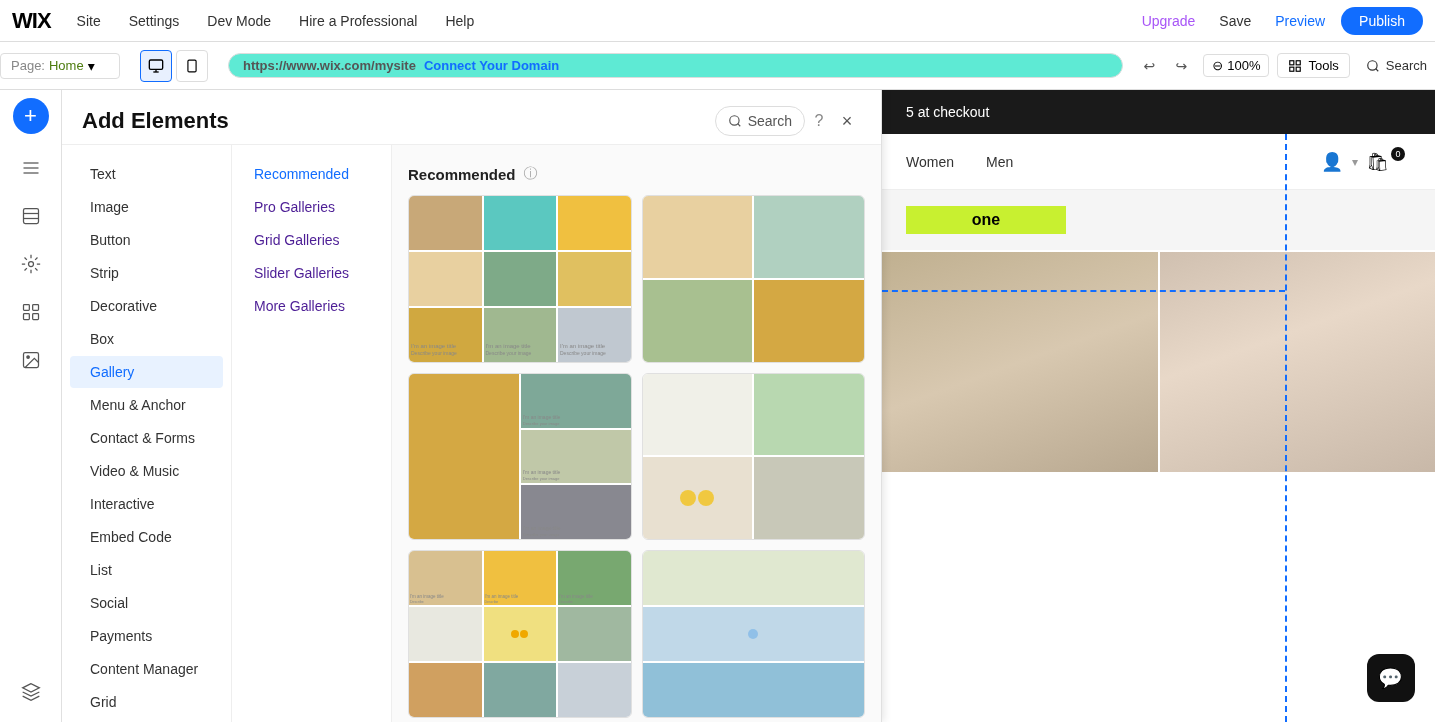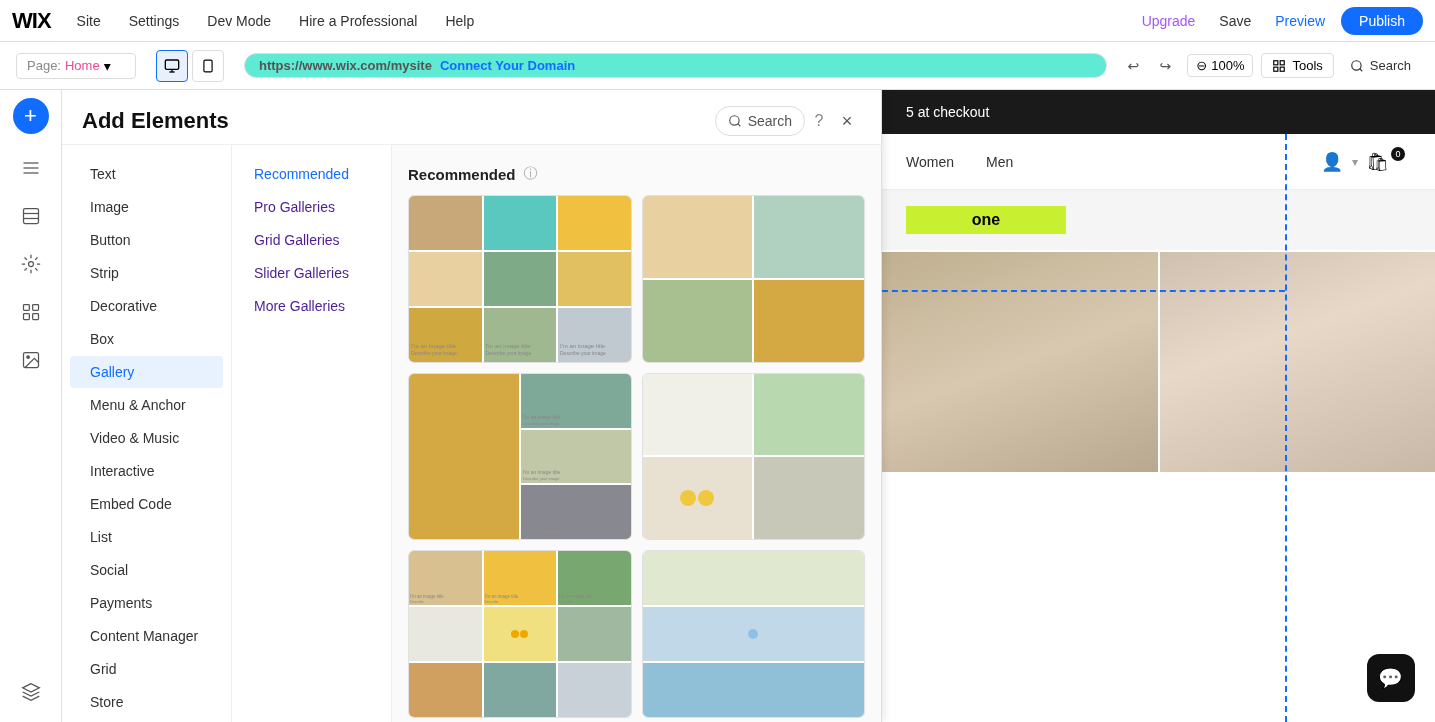--- a/index.html
+++ b/index.html
@@ -16,25 +16,25 @@
     .nav-spacer { flex: 1; }
     .nav-upgrade { color: #a855f7; font-size: 14px; cursor: pointer; padding: 4px 8px; }
     .nav-save { color: #333; font-size: 14px; cursor: pointer; padding: 4px 8px; }
     .nav-preview { color: #116dff; font-size: 14px; cursor: pointer; padding: 4px 8px; }
     .nav-publish { background: #116dff; color: #fff; border: none; border-radius: 20px; padding: 6px 18px; font-size: 14px; cursor: pointer; font-weight: 500; }
 
     
     .toolbar {
       display: flex; align-items: center; height: 48px;
       background: #fff; border-bottom: 1px solid #ddd;
-      padding: 0 16px; gap: 12px; z-index: 100; position: relative;
+      padding: 0 0; gap: 12px; z-index: 100; position: relative;
     }
     .page-selector { display: flex; align-items: center; gap: 4px; cursor: pointer; border: 1px solid #ddd; border-radius: 4px; padding: 4px 10px; min-width: 120px; }
     .page-label { color: #888; font-size: 13px; }
-    .page-name { font-size: 13px; color: #ec4899; }
+    .page-name { font-size: 13px; color: #4d7c0f; }
     .device-icons { display: flex; gap: 4px; margin: 0 8px; }
     .device-btn { width: 32px; height: 32px; border: 1px solid #ddd; border-radius: 4px; display: flex; align-items: center; justify-content: center; cursor: pointer; background: #fff; }
     .device-btn.active { background: #e8f0fe; border-color: #116dff; }
     .url-bar { flex: 1; display: flex; align-items: center; background: #5eead4; border: 1px solid #ddd; border-radius: 20px; padding: 4px 14px; gap: 8px; font-weight: bold; }
     .url-text { font-size: 13px; color: #555; }
     .connect-domain { font-size: 13px; color: #116dff; cursor: pointer; }
     .toolbar-actions { display: flex; align-items: center; gap: 8px; }
     .undo-redo { display: flex; gap: 4px; }
     .icon-btn { width: 28px; height: 28px; display: flex; align-items: center; justify-content: center; cursor: pointer; border-radius: 4px; background: none; border: none; color: #555; font-size: 14px; }
     .zoom-btn { display: flex; align-items: center; gap: 4px; cursor: pointer; border: 1px solid #ddd; border-radius: 4px; padding: 3px 8px; font-size: 13px; }
@@ -312,20 +312,21 @@
 
       <div class="category-list">
         <div class="cat-item">Text</div>
         <div class="cat-item">Image</div>
         <div class="cat-item">Button</div>
         <div class="cat-item">Strip</div>
         <div class="cat-item">Decorative</div>
         <div class="cat-item">Box</div>
         <div class="cat-item active">Gallery</div>
         <div class="cat-item">Menu &amp; Anchor</div>
+        <div class="cat-item">Contact &amp; Forms</div>
         <div class="cat-item">Video &amp; Music</div>
         <div class="cat-item">Interactive</div>
         <div class="cat-item">Embed Code</div>
         <div class="cat-item">List</div>
         <div class="cat-item">Social</div>
         <div class="cat-item">Payments</div>
         <div class="cat-item">Content Manager</div>
         <div class="cat-item">Grid</div>
         <div class="cat-item">Store</div>
 

